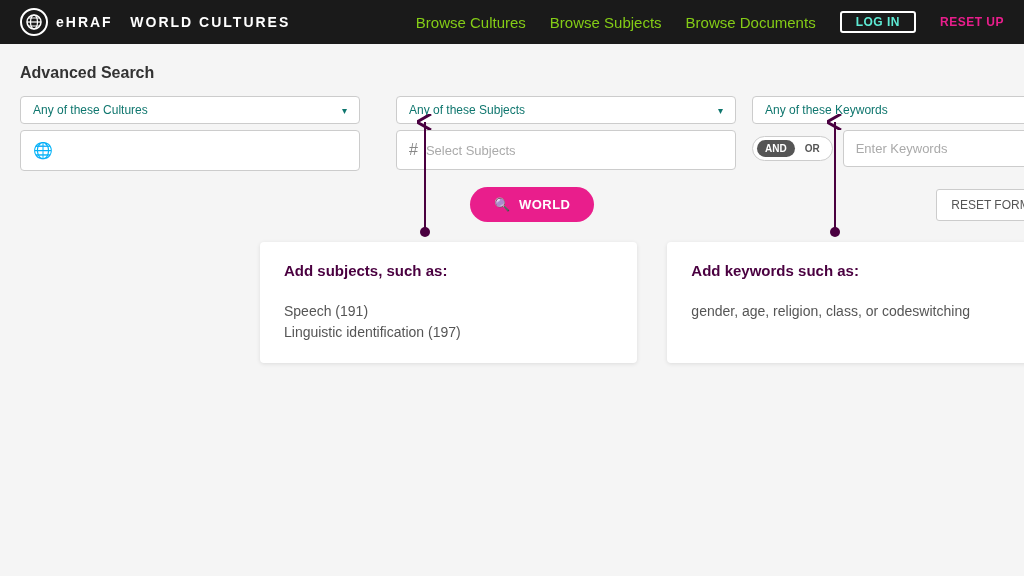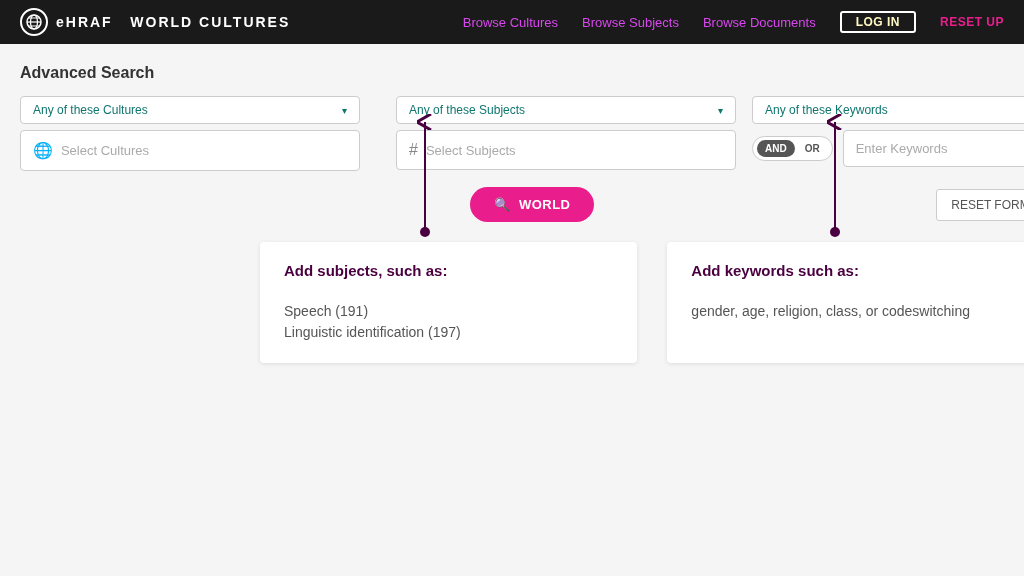--- a/index.html
+++ b/index.html
@@ -35,28 +35,28 @@
       justify-content: center;
       font-size: 10px;
       color: white;
     }
     .nav-links {
       display: flex;
       align-items: center;
       gap: 24px;
     }
     .nav-link {
-      color: #d946ef;
-      font-size: 13px;
+      color: #84cc16;
+      font-size: 15px;
       cursor: pointer;
       text-decoration: none;
     }
     .nav-btn-login {
       border: 2px solid white;
-      color: #fef9c3;
+      color: #5eead4;
       background: transparent;
       padding: 2px 14px;
       font-size: 12px;
       font-weight: bold;
       cursor: pointer;
       border-radius: 3px;
       letter-spacing: 0.5px;
     }
     .nav-btn-signup {
       color: #e91e8c;
@@ -275,21 +275,20 @@
 
     <div class="three-col-search">
 
       <div class="search-col search-col-cultures">
         <button class="dropdown-btn">
           <span>Any of these Cultures</span>
           <span class="dropdown-arrow">▾</span>
         </button>
         <div class="input-field">
           <span class="globe-icon">🌐</span>
-          <input type="text" placeholder="Select Cultures" style="">
         </div>
       </div>
 
       <div class="search-col search-col-subjects">
         <button class="dropdown-btn">
           <span>Any of these Subjects</span>
           <span class="dropdown-arrow">▾</span>
         </button>
         <div class="input-field">
           <span class="hash-icon">#</span>

